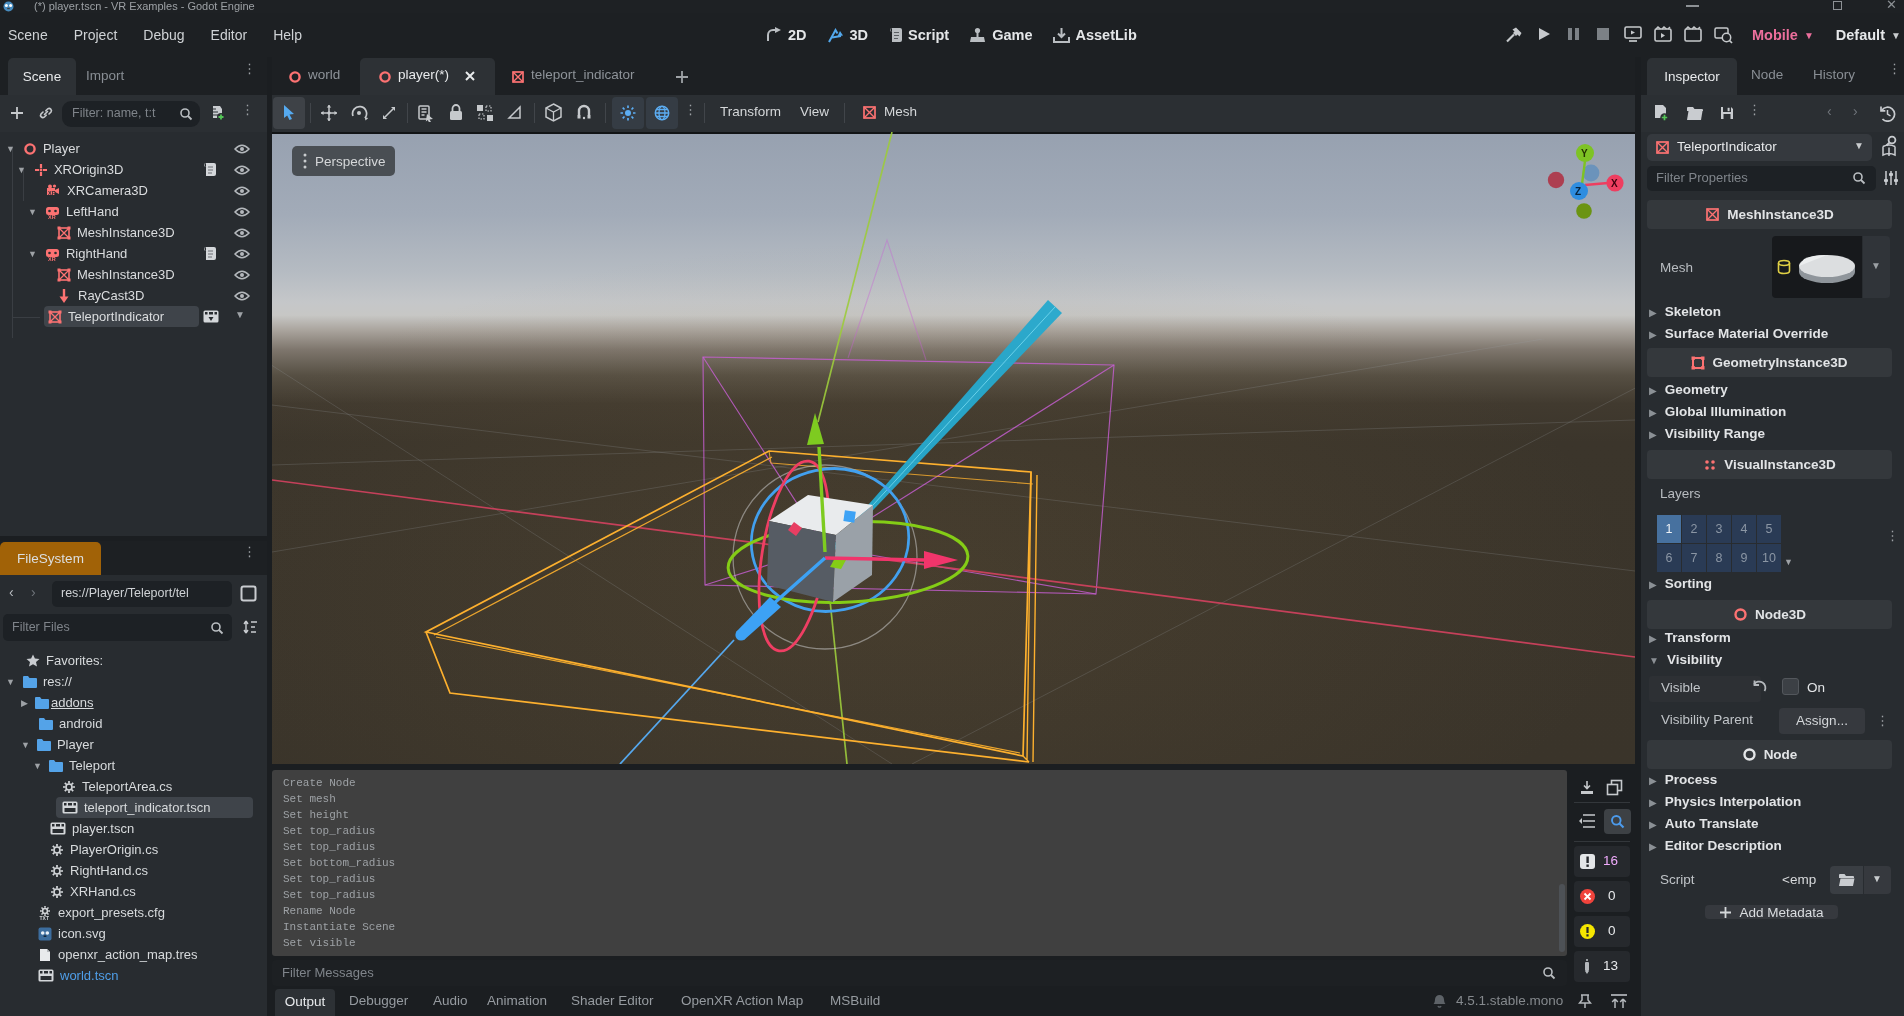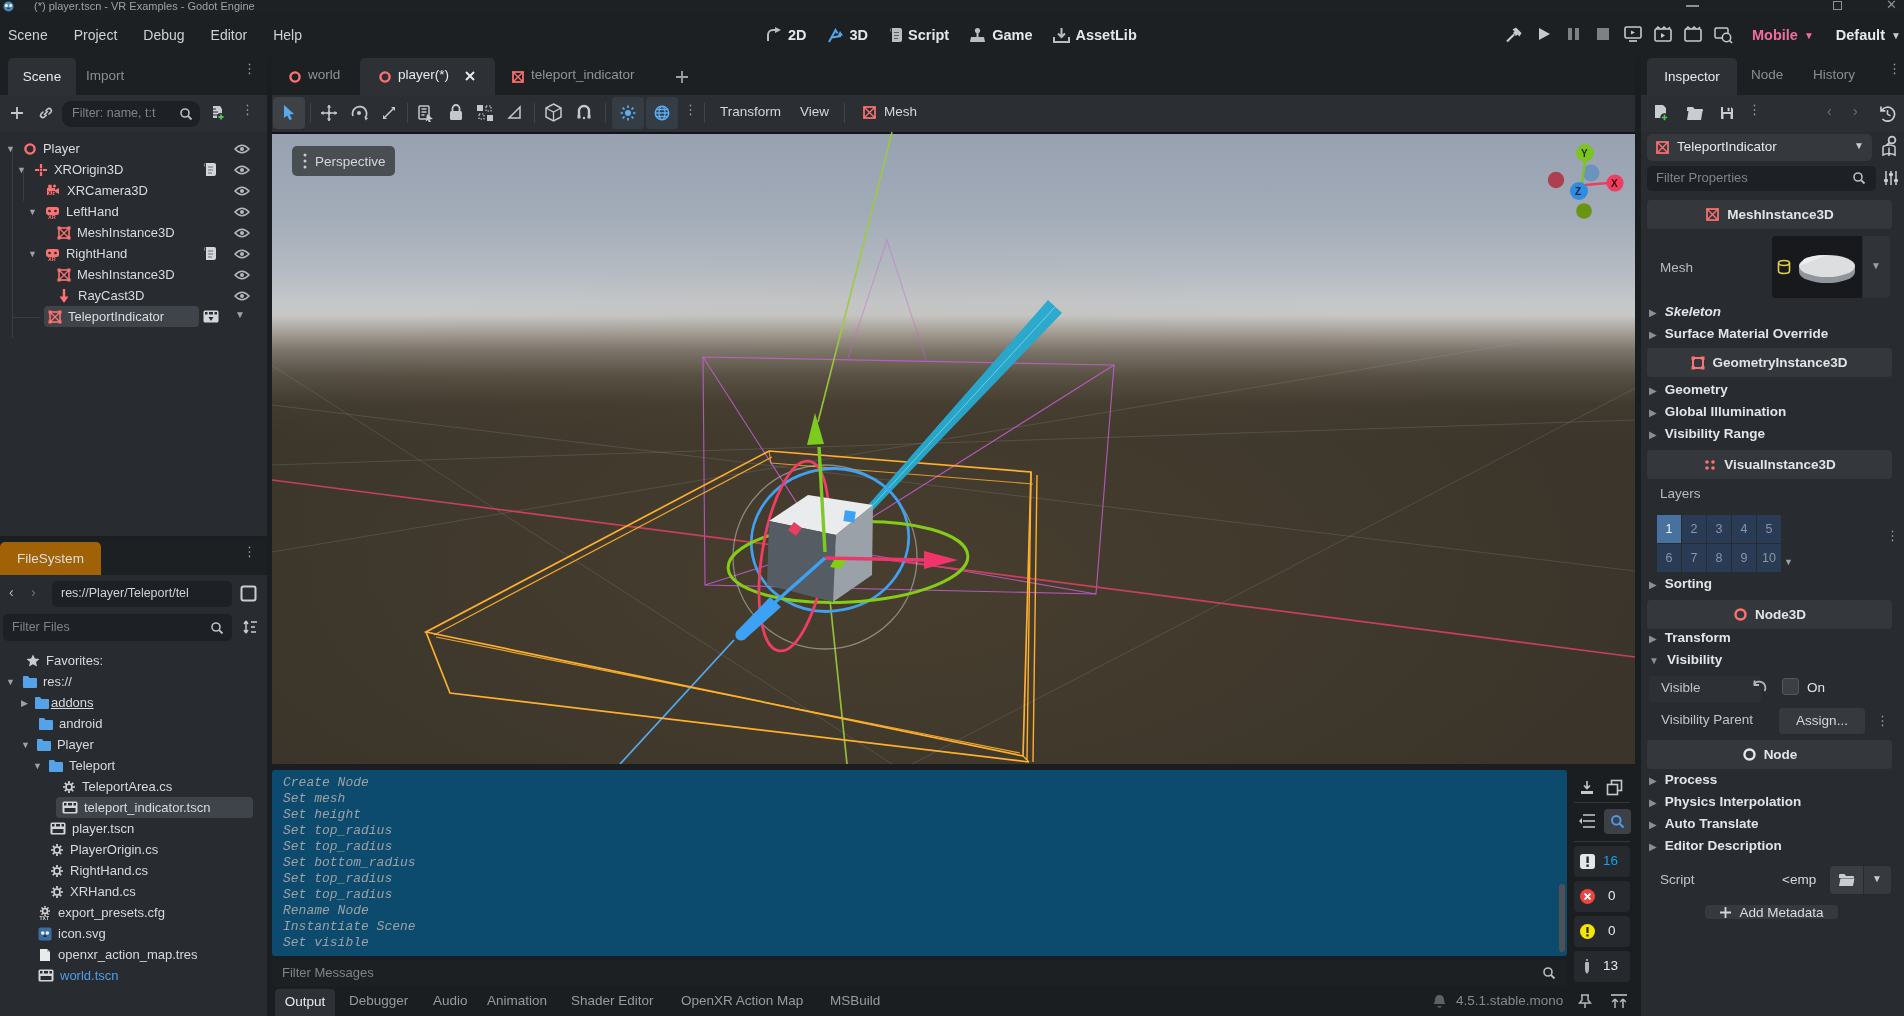--- a/index.html
+++ b/index.html
@@ -634,21 +634,21 @@
     <circle cx="1307" cy="59" r="9" fill="#2e8de0"></circle>
     <text x="1303" y="63" fill="#06233d">Z</text>
     <circle cx="1343" cy="51" r="8.6" fill="#ee3e60"></circle>
     <text x="1339" y="55" fill="#3d000d">X</text>
   </g>
 </svg>
 </div>
 
 <div class="abs" style="left:272px;top:764px;width:1363px;height:252px;background:#1b1e21;">
 
-  <div class="abs" style="left:0px;top:6px;width:1295px;height:186px;background:#0c4a6e;border-radius:3px;font-family:'Liberation Mono',monospace;font-size:13px;color:#9da1a5;line-height:16px;padding:5px 0 0 11px;font-style:italic;">
+  <div class="abs" style="left:0px;top:6px;width:1295px;height:186px;background:#404040;border-radius:3px;font-family:'Liberation Mono',monospace;font-size:11px;color:#9da1a5;line-height:16px;padding:5px 0 0 11px;">
 Create Node<br>Set mesh<br>Set height<br>Set top_radius<br>Set top_radius<br>Set bottom_radius<br>Set top_radius<br>Set top_radius<br>Rename Node<br>Instantiate Scene<br>Set visible
   </div>
   <div class="abs" style="left:1287px;top:120px;width:6px;height:68px;background:#4d5156;border-radius:3px;"></div>
 
   <svg class="abs" style="left:1307px;top:16px;" width="16" height="16" viewBox="0 0 16 16">
       <path d="M8 1v7M5 5.5L8 8.5 11 5.5" stroke="#c6c9cc" stroke-width="1.6" fill="none"></path>
       <path d="M2 11h12v3H2z" fill="#c6c9cc"></path>
     </svg>
   <svg class="abs" style="left:1334px;top:15px;" width="17" height="17" viewBox="0 0 17 17">
       <rect x="5.5" y="1.5" width="10" height="10" stroke="#c6c9cc" stroke-width="1.6" fill="none"></rect>
@@ -665,21 +665,21 @@
       <path d="M9.5 9.5l4 4" stroke="#4c9bec" stroke-width="2.1"></path>
     </svg>
   <div class="abs" style="left:1302px;top:77px;width:56px;height:1px;background:#33373b;"></div>
 
   <div class="abs" style="left:1302px;top:82px;width:56px;height:31px;background:#26292d;border-radius:4px;">
     <svg class="abs" style="left:6px;top:8px;" width="15" height="15" viewBox="0 0 15 15">
         <rect width="15" height="15" rx="3" fill="#e4e6e8"></rect>
         <rect x="6.4" y="2.5" width="2.4" height="6.5" fill="#26292d"></rect>
         <rect x="6.4" y="10.5" width="2.4" height="2.4" fill="#26292d"></rect>
       </svg>
-    <span class="abs" style="left:29px;top:7px;font-size:13.5px;color:#0ea5e9;">16</span>
+    <span class="abs" style="left:29px;top:7px;font-size:13.5px;color:#f0abfc;">16</span>
   </div>
   <div class="abs" style="left:1302px;top:117px;width:56px;height:31px;background:#26292d;border-radius:4px;">
     <svg class="abs" style="left:6px;top:8px;" width="15" height="15" viewBox="0 0 15 15">
         <circle cx="7.5" cy="7.5" r="7.5" fill="#f0433c"></circle>
         <path d="M4.5 4.5l6 6M10.5 4.5l-6 6" stroke="#fff" stroke-width="1.8"></path>
       </svg>
     <span class="abs" style="left:34px;top:7px;font-size:13.5px;color:#e8eaec;">0</span>
   </div>
   <div class="abs" style="left:1302px;top:152px;width:56px;height:31px;background:#26292d;border-radius:4px;">
     <svg class="abs" style="left:6px;top:8px;" width="15" height="15" viewBox="0 0 15 15">
@@ -813,21 +813,21 @@
       <svg class="abs" style="left:22px;top:14px;" width="66" height="36" viewBox="0 0 66 36">
           <path d="M5 22a28 11 0 0056 0v-4a28 11 0 00-56 0z" fill="#8f959b"></path>
           <ellipse cx="33" cy="16" rx="28" ry="11" fill="#dcdee0"></ellipse>
           <path d="M10 9 A28 11 0 0133 5l-28 11z" fill="#eceeef"></path>
         </svg>
     </div>
     <div class="abs" style="left:222px;top:104px;width:27px;height:62px;background:#303439;border-radius:0 4px 4px 0;">
       <span class="abs" style="left:8px;top:24px;color:#9ba0a4;font-size:10px;">▼</span>
     </div>
 
-    <div class="abs" style="left:8px;top:172px;"><span style="color:#8b9095;font-size:10px;">▶</span><span style="font-weight:bold;margin-left:8px;font-style:italic;">Skeleton</span></div>
+    <div class="abs" style="left:8px;top:172px;"><span style="color:#8b9095;font-size:10px;">▶</span><span style="font-weight:bold;margin-left:8px;">Skeleton</span></div>
     <div class="abs" style="left:8px;top:194px;"><span style="color:#8b9095;font-size:10px;">▶</span><span style="font-weight:bold;margin-left:8px;">Surface Material Override</span></div>
     <div class="abs row" style="left:6px;top:216px;width:245px;height:29px;background:#34383c;border-radius:4px;justify-content:center;gap:7px;">
       <svg width="14" height="14" viewBox="0 0 14 14">
           <rect x="2" y="2" width="10" height="10" stroke="#fc7272" stroke-width="2" fill="none"></rect>
           <rect x="0.5" y="0.5" width="3.4" height="3.4" fill="#fc7272"></rect>
           <rect x="10.1" y="0.5" width="3.4" height="3.4" fill="#fc7272"></rect>
           <rect x="0.5" y="10.1" width="3.4" height="3.4" fill="#fc7272"></rect>
           <rect x="10.1" y="10.1" width="3.4" height="3.4" fill="#fc7272"></rect>
         </svg>
       <span style="font-weight:bold;font-size:13.5px;">GeometryInstance3D</span>

